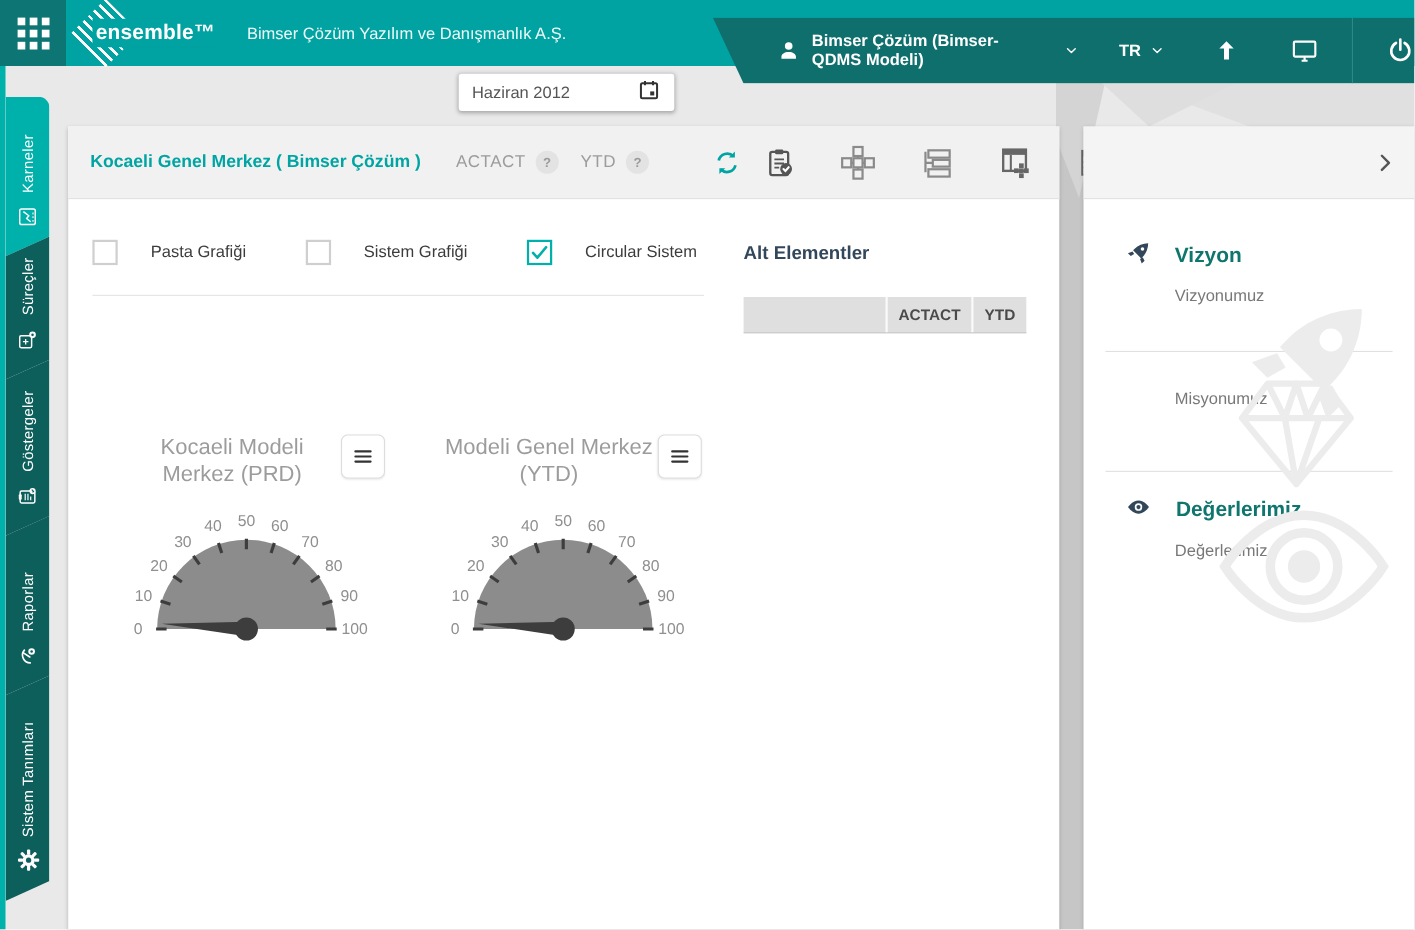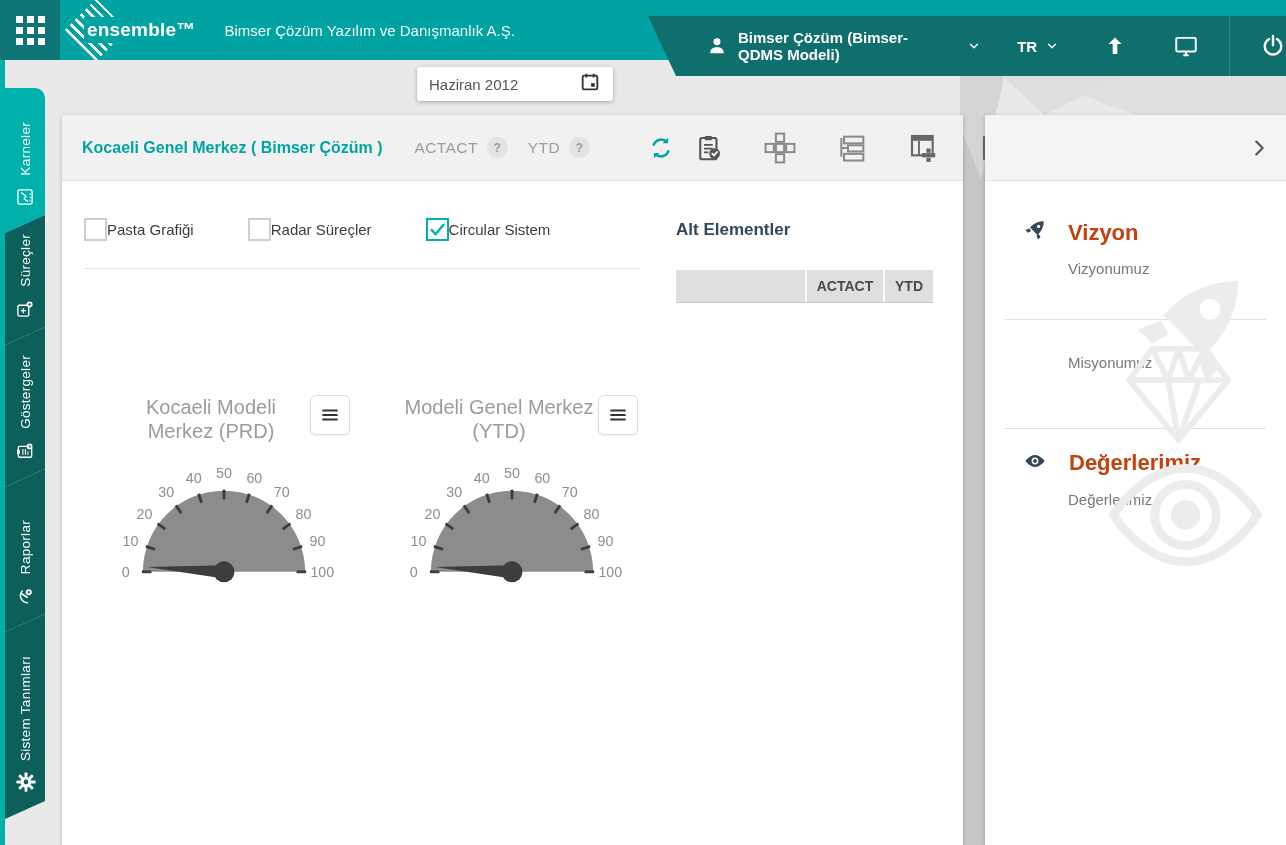--- a/index.html
+++ b/index.html
@@ -61,21 +61,21 @@
   .tb-icon-first { margin-left:6px; }
   .tb-icon-clip { margin-left:20px !important; }
   .gauge-view-box { width:44px; height:44px; border:2px solid #00a5a3; background:#ddf1f0; border-radius:2px; margin-left:22px; display:flex; align-items:center; justify-content:center; cursor:pointer; }
 
   .content { position:absolute; top:67px; bottom:0; left:0; right:0; display:flex; }
   .col-left { width:578px; padding:36px 0 0 22px; }
   .options-row { display:flex; align-items:center; gap:54px; }
   .opt { display:flex; align-items:center; cursor:pointer; }
   .cbox { width:23px; height:23px; border:2px solid #cfcfcf; background:#fff; display:flex; align-items:center; justify-content:center; }
   .cbox.checked { border-color:#00b1ab; }
-  .opt-label { margin-left:0; font-size:15px; color:#3c3c3c; }
+  .opt-label { margin-left:30px; font-size:15px; color:#3c3c3c; }
   .col-divider { margin-top:27px; border-bottom:1px solid #e4e4e4; }
   .gauges-row { margin-top:126px; display:flex; gap:36px; padding-left:14px; }
   .gauge-block { width:252px; }
   .gauge-head { display:flex; align-items:flex-start; }
   .gauge-title { flex:1; text-align:center; color:#9c9c9c; font-size:20px; line-height:1.2; padding:0 4px 0 18px; }
   .gauge-menu { width:40px; height:40px; background:#fff; border:1px solid #ddd; border-radius:6px; box-shadow:0 1px 2px rgba(0,0,0,.08); display:flex; align-items:center; justify-content:center; cursor:pointer; flex:0 0 auto; }
   .gauge-svg { margin-top:16px; }
 
   .col-right { margin-left:36px; width:257px; padding-top:38px; }
   .sub-title { color:#33475b; font-size:17px; font-weight:bold; }
@@ -87,21 +87,21 @@
   .sub-th-ytd { width:50px; border-left:2px solid #fafafa; }
 
   
   .right-panel { position:absolute; left:985px; top:115px; width:301px; bottom:0; background:#fff; box-shadow:0 1px 4px rgba(0,0,0,.22); z-index:10; overflow:hidden; }
   .rp-header { height:66px; background:#f4f4f4; border-bottom:1px solid #e2e2e2; display:flex; align-items:center; justify-content:flex-end; padding-right:12px; }
   .rp-collapse { background:none; border:none; cursor:pointer; display:flex; padding:4px; }
   .rp-section { position:relative; padding:20px 20px 0 38px; cursor:pointer; }
   .rp-section.first { padding-top:38px; height:138px; }
   .rp-section.h108 { height:108px; }
   .rp-row { display:flex; align-items:center; gap:22px; }
-  .rp-title { color:#c2410c; font-size:22px; font-weight:bold; }
+  .rp-title { color:#0f766e; font-size:19px; font-weight:bold; }
   .rp-sub { margin:14px 0 0 45px; color:#787878; font-size:15px; }
   .rp-divider { border-bottom:1px solid #e0e0e0; margin:0 20px; }
   .watermark { position:absolute; pointer-events:none; }
   .wm-rocket { right:36px; top:88px; }
   .wm-diamond { right:40px; top:8px; }
   .wm-eye { right:18px; top:26px; }
 </style>
 </head>
 <body>
 
@@ -356,21 +356,21 @@
     <div class="col-left">
       <div class="options-row">
 
         <label class="opt">
           <span class="cbox"></span>
           <span class="opt-label">Pasta Grafiği</span>
         </label>
 
         <label class="opt">
           <span class="cbox"></span>
-          <span class="opt-label">Radar Süreçler</span>
+          <span class="opt-label">Sistem Grafiği</span>
         </label>
 
         <label class="opt">
           <span class="cbox checked">
               <svg width="21" height="21" viewBox="0 0 24 24">
                 <path d="M4.5 12.5l5 5.5 10-12" fill="none" stroke="#00b1ab" stroke-width="3" stroke-linecap="round" stroke-linejoin="round"></path>
               </svg>
             </span>
           <span class="opt-label">Circular Sistem</span>
         </label>

